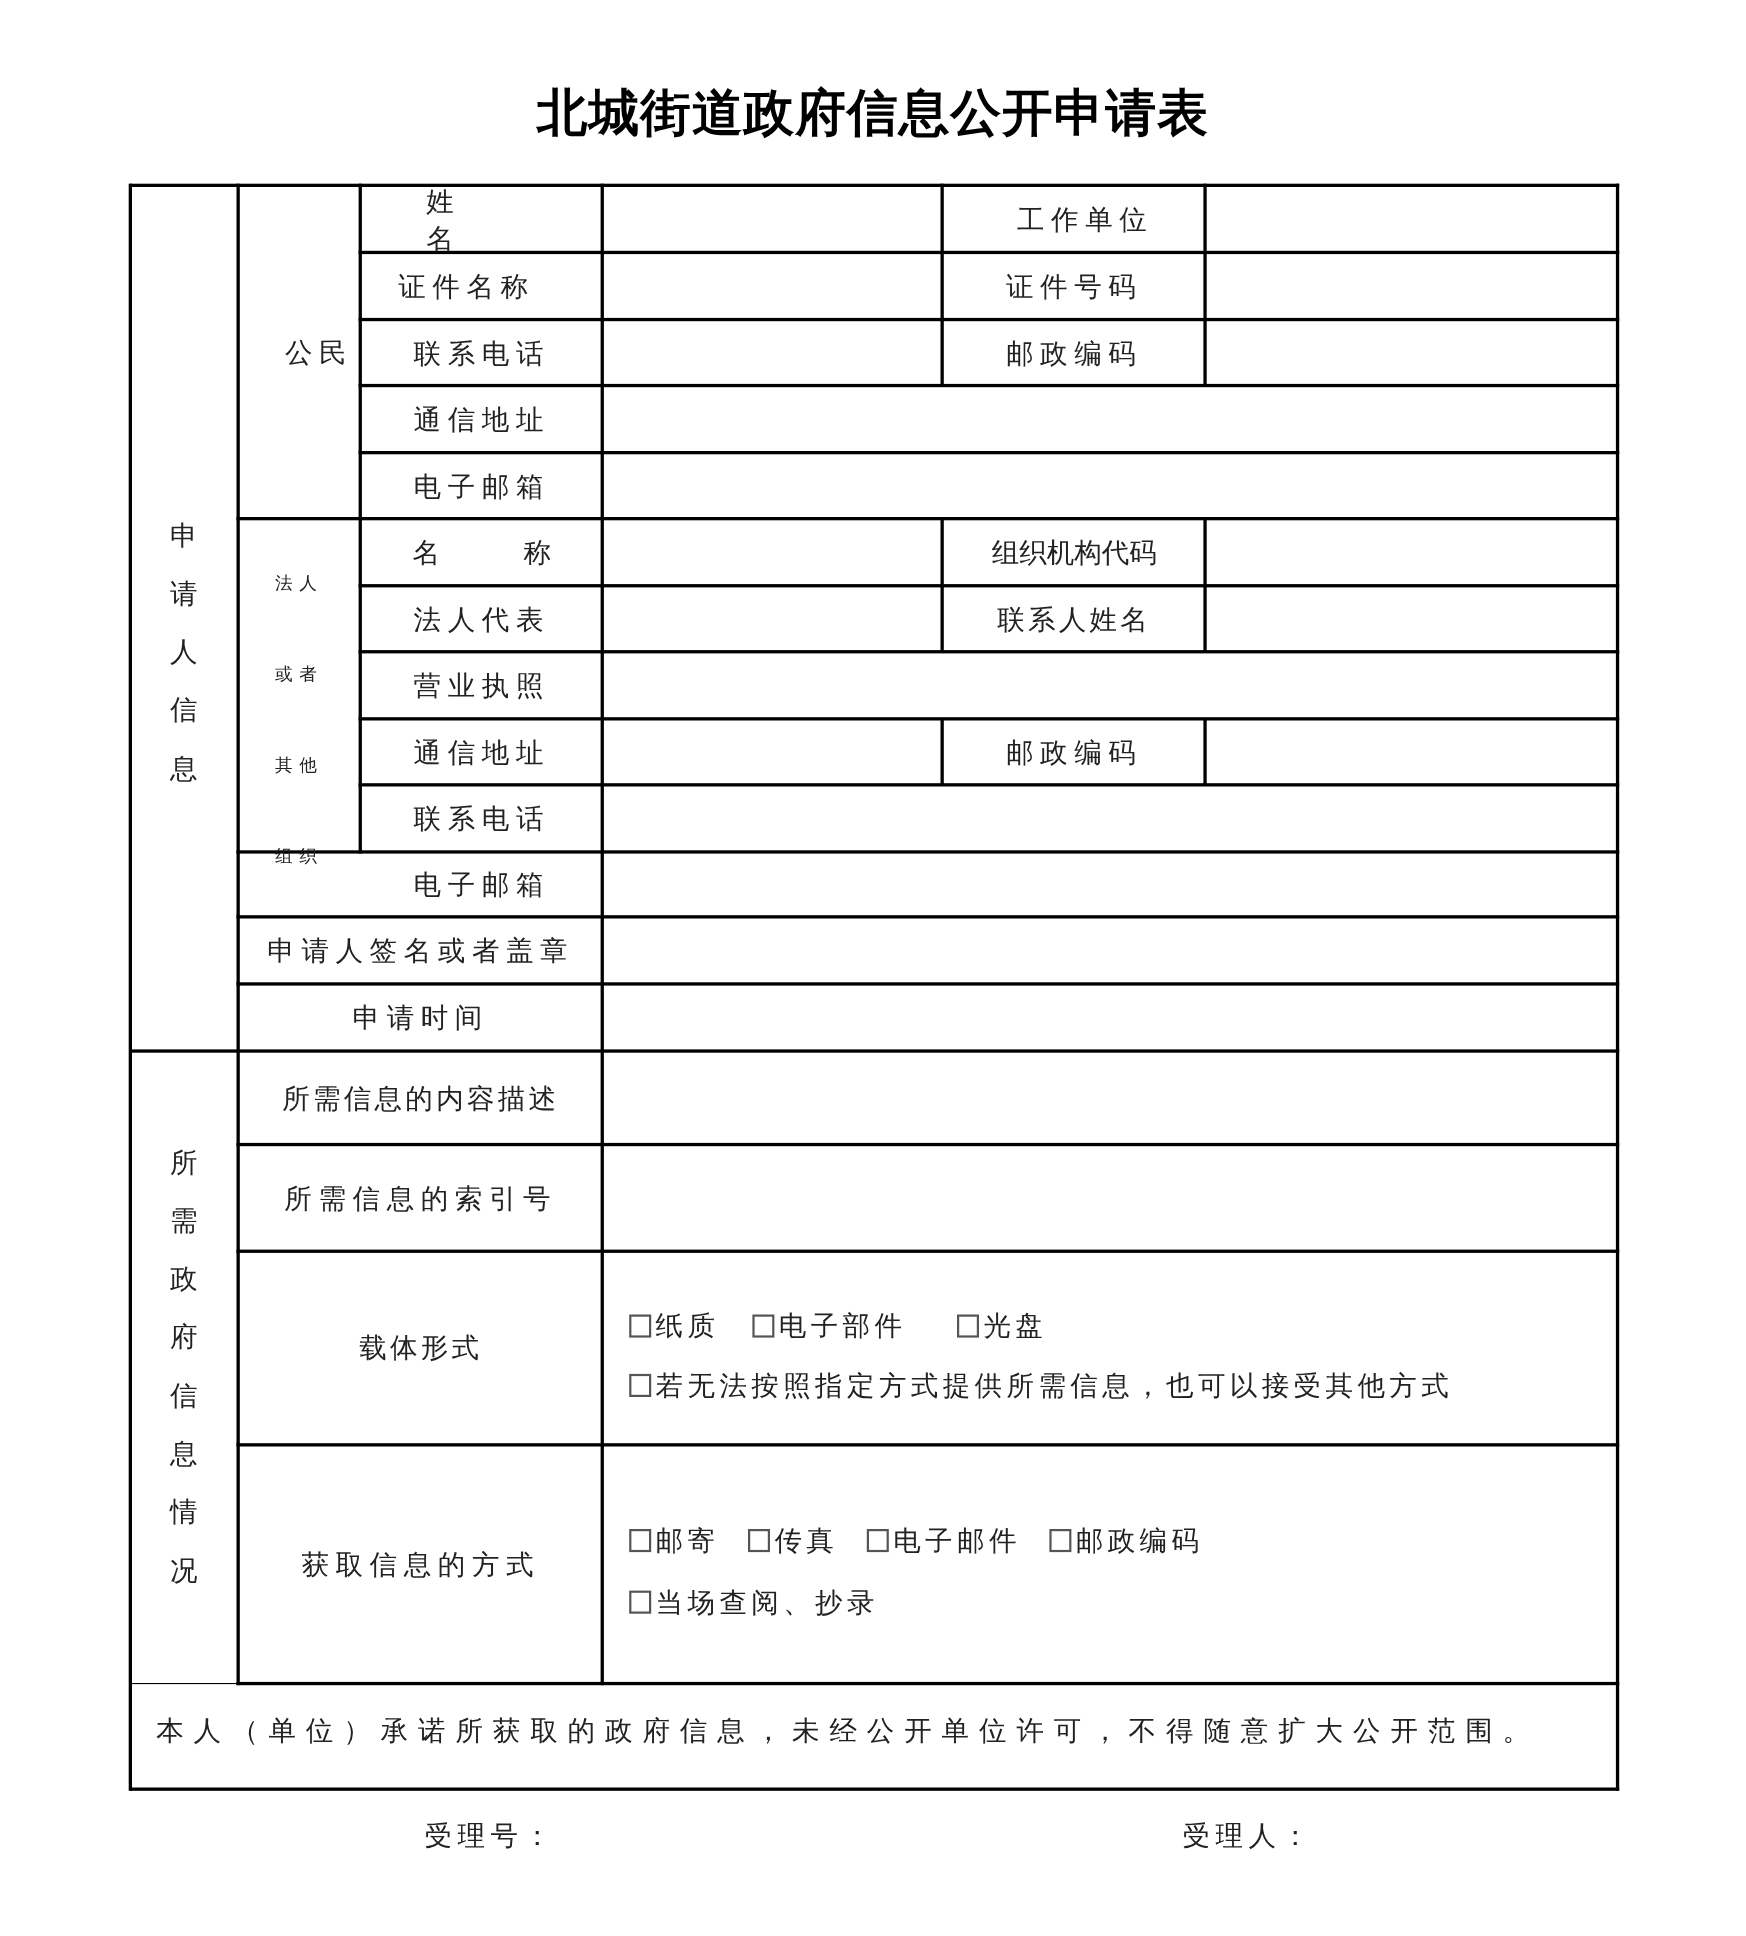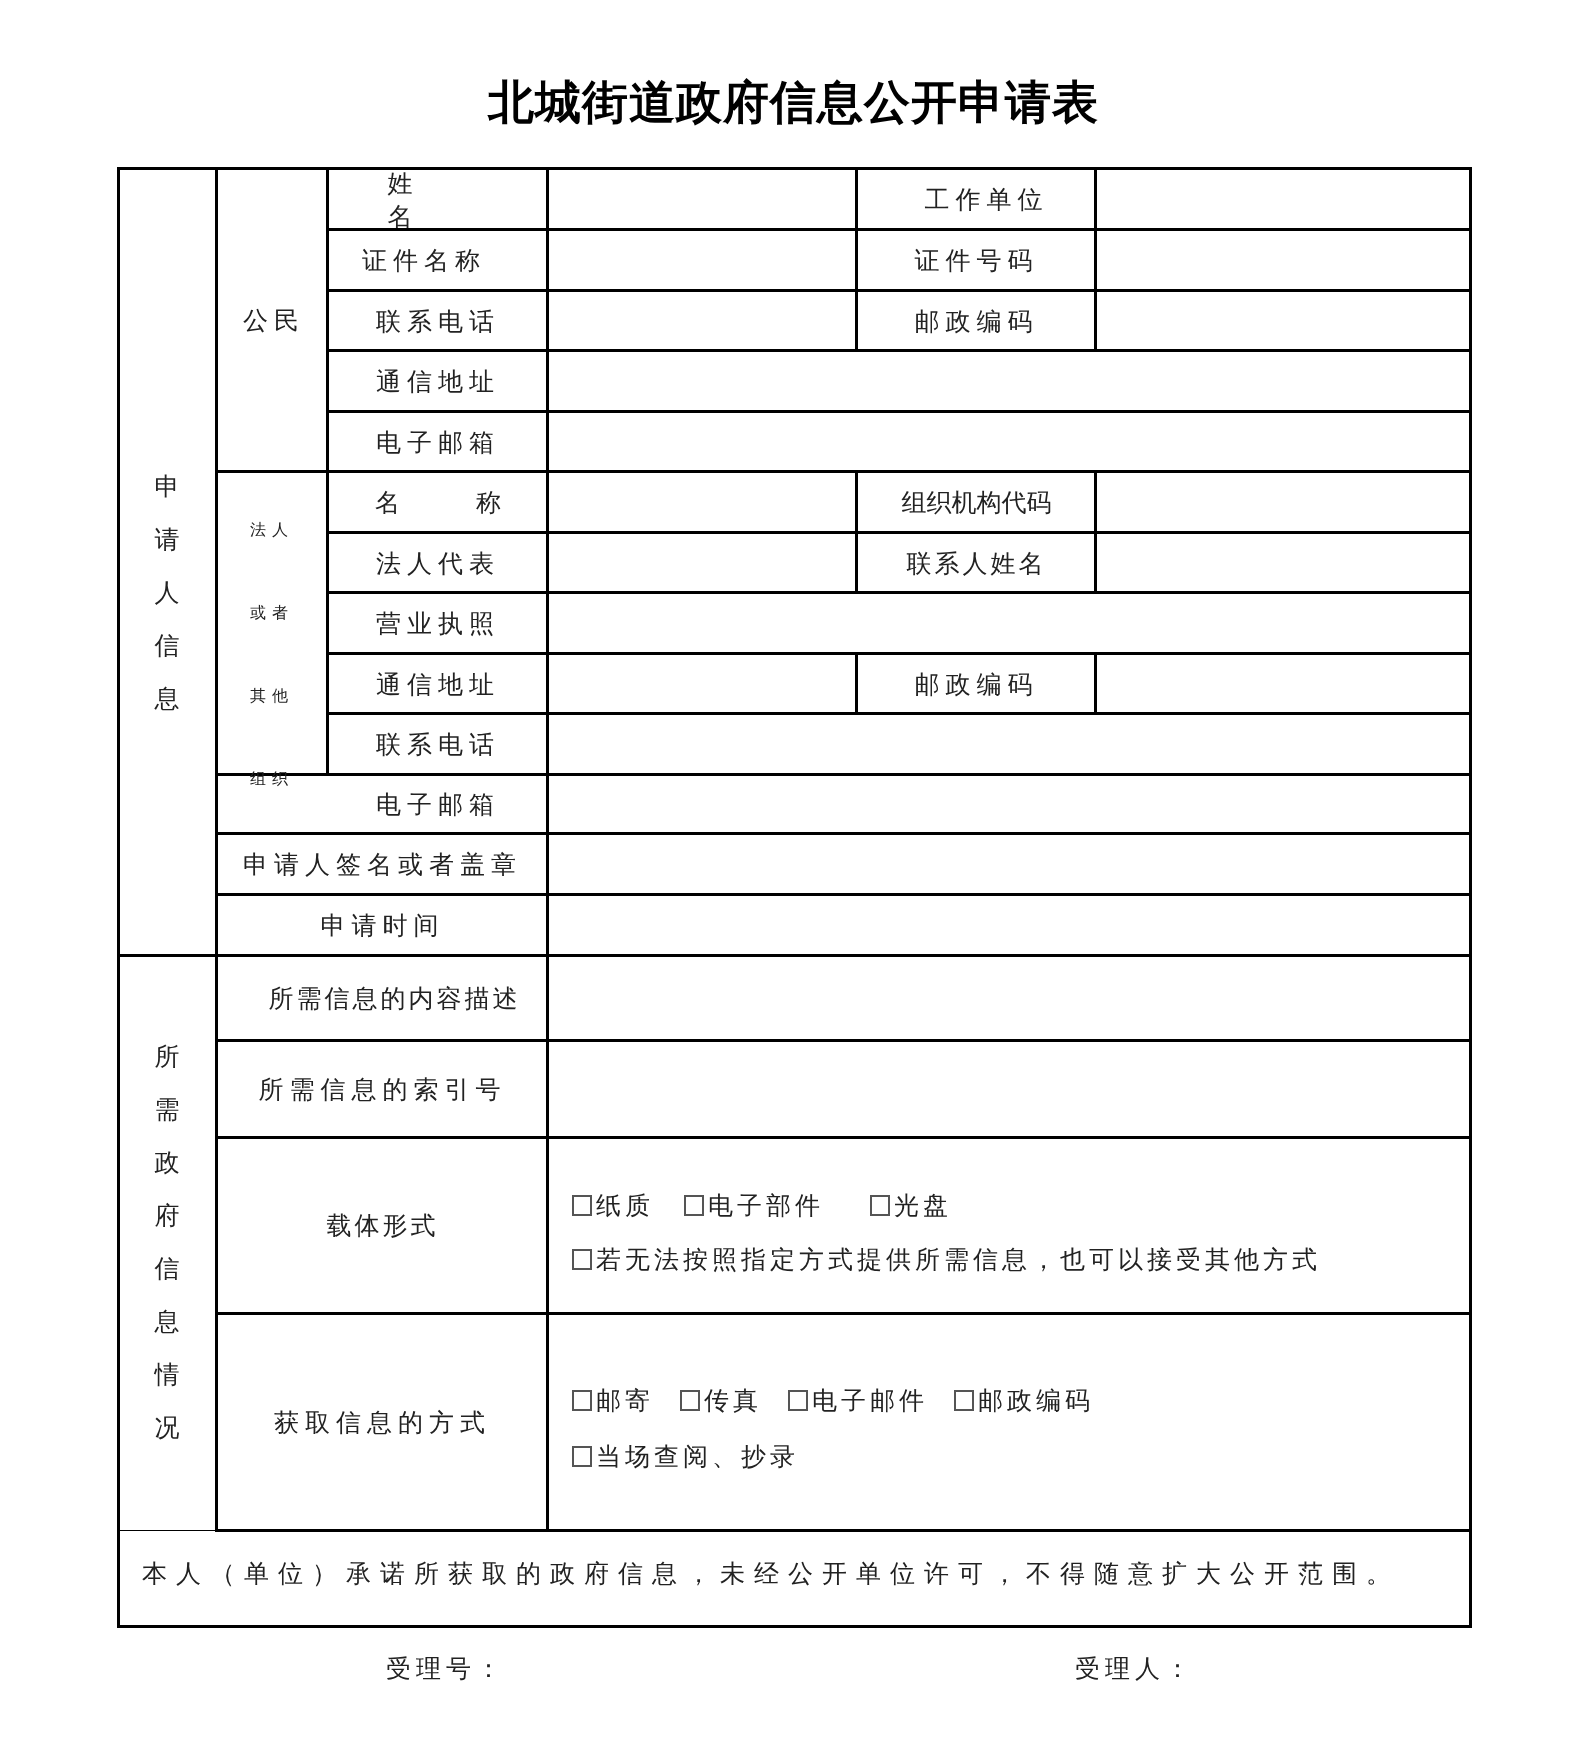--- a/index.html
+++ b/index.html
@@ -74,21 +74,21 @@
   <div class="line" style="left:118px;top:1530px;width:100px;height:1px;"></div>
 
   <div class="vtext" style="left:118px;width:98px;top:460px;">
     <span>申</span>
     <span>请</span>
     <span>人</span>
     <span>信</span>
     <span>息</span>
   </div>
 
-  <div class="cell" style="left:220px;top:170px;width:108px;height:301px;">公民</div>
+  <div class="cell" style="left:236px;top:170px;width:108px;height:301px;">公民</div>
 
   <div class="vpair" style="left:218px;width:108px;top:488px;">
     <span>法人</span>
     <span>或者</span>
     <span>其他</span>
     <span>组织</span>
   </div>
 
   <div class="cell spread" style="left:329px;top:170px;width:218px;height:59px;">
     <span style="letter-spacing:76px;margin-right:-76px;width:100%;text-align:center;">姓名</span>
@@ -148,21 +148,21 @@
     <span>所</span>
     <span>需</span>
     <span>政</span>
     <span>府</span>
     <span>信</span>
     <span>息</span>
     <span>情</span>
     <span>况</span>
   </div>
 
-  <div class="cell" style="left:230px;top:957px;width:329px;height:83px;letter-spacing:3px;font-family:Liberation Serif, serif;">所需信息的内容描述</div>
+  <div class="cell" style="left:218px;top:957px;width:329px;height:83px;letter-spacing:3px;font-family:Liberation Serif, serif;">所需信息的内容描述</div>
   <div class="input" style="left:549px;top:957px;width:920px;height:83px;"></div>
 
   <div class="cell" style="left:218px;top:1042px;width:329px;height:95px;">所需信息的索引号</div>
   <div class="input" style="left:549px;top:1042px;width:920px;height:95px;"></div>
 
   <div class="cell" style="left:218px;top:1139px;width:329px;height:174px;flex-direction:column;letter-spacing:3px;line-height:54px;">
     <span>载体形式</span>
   </div>
 
   <div class="opts">

